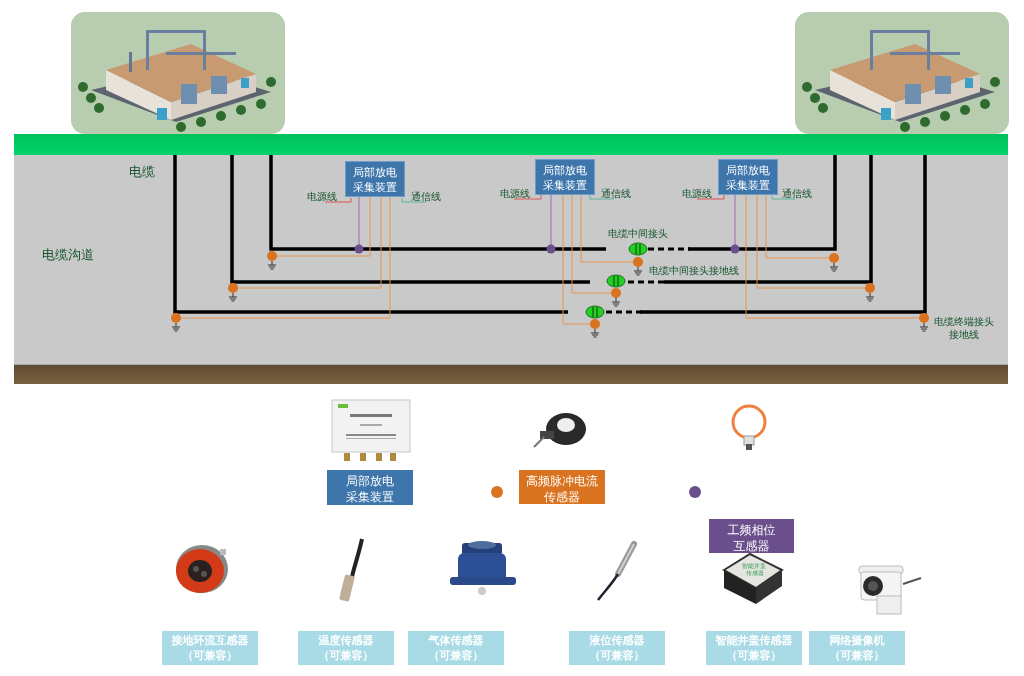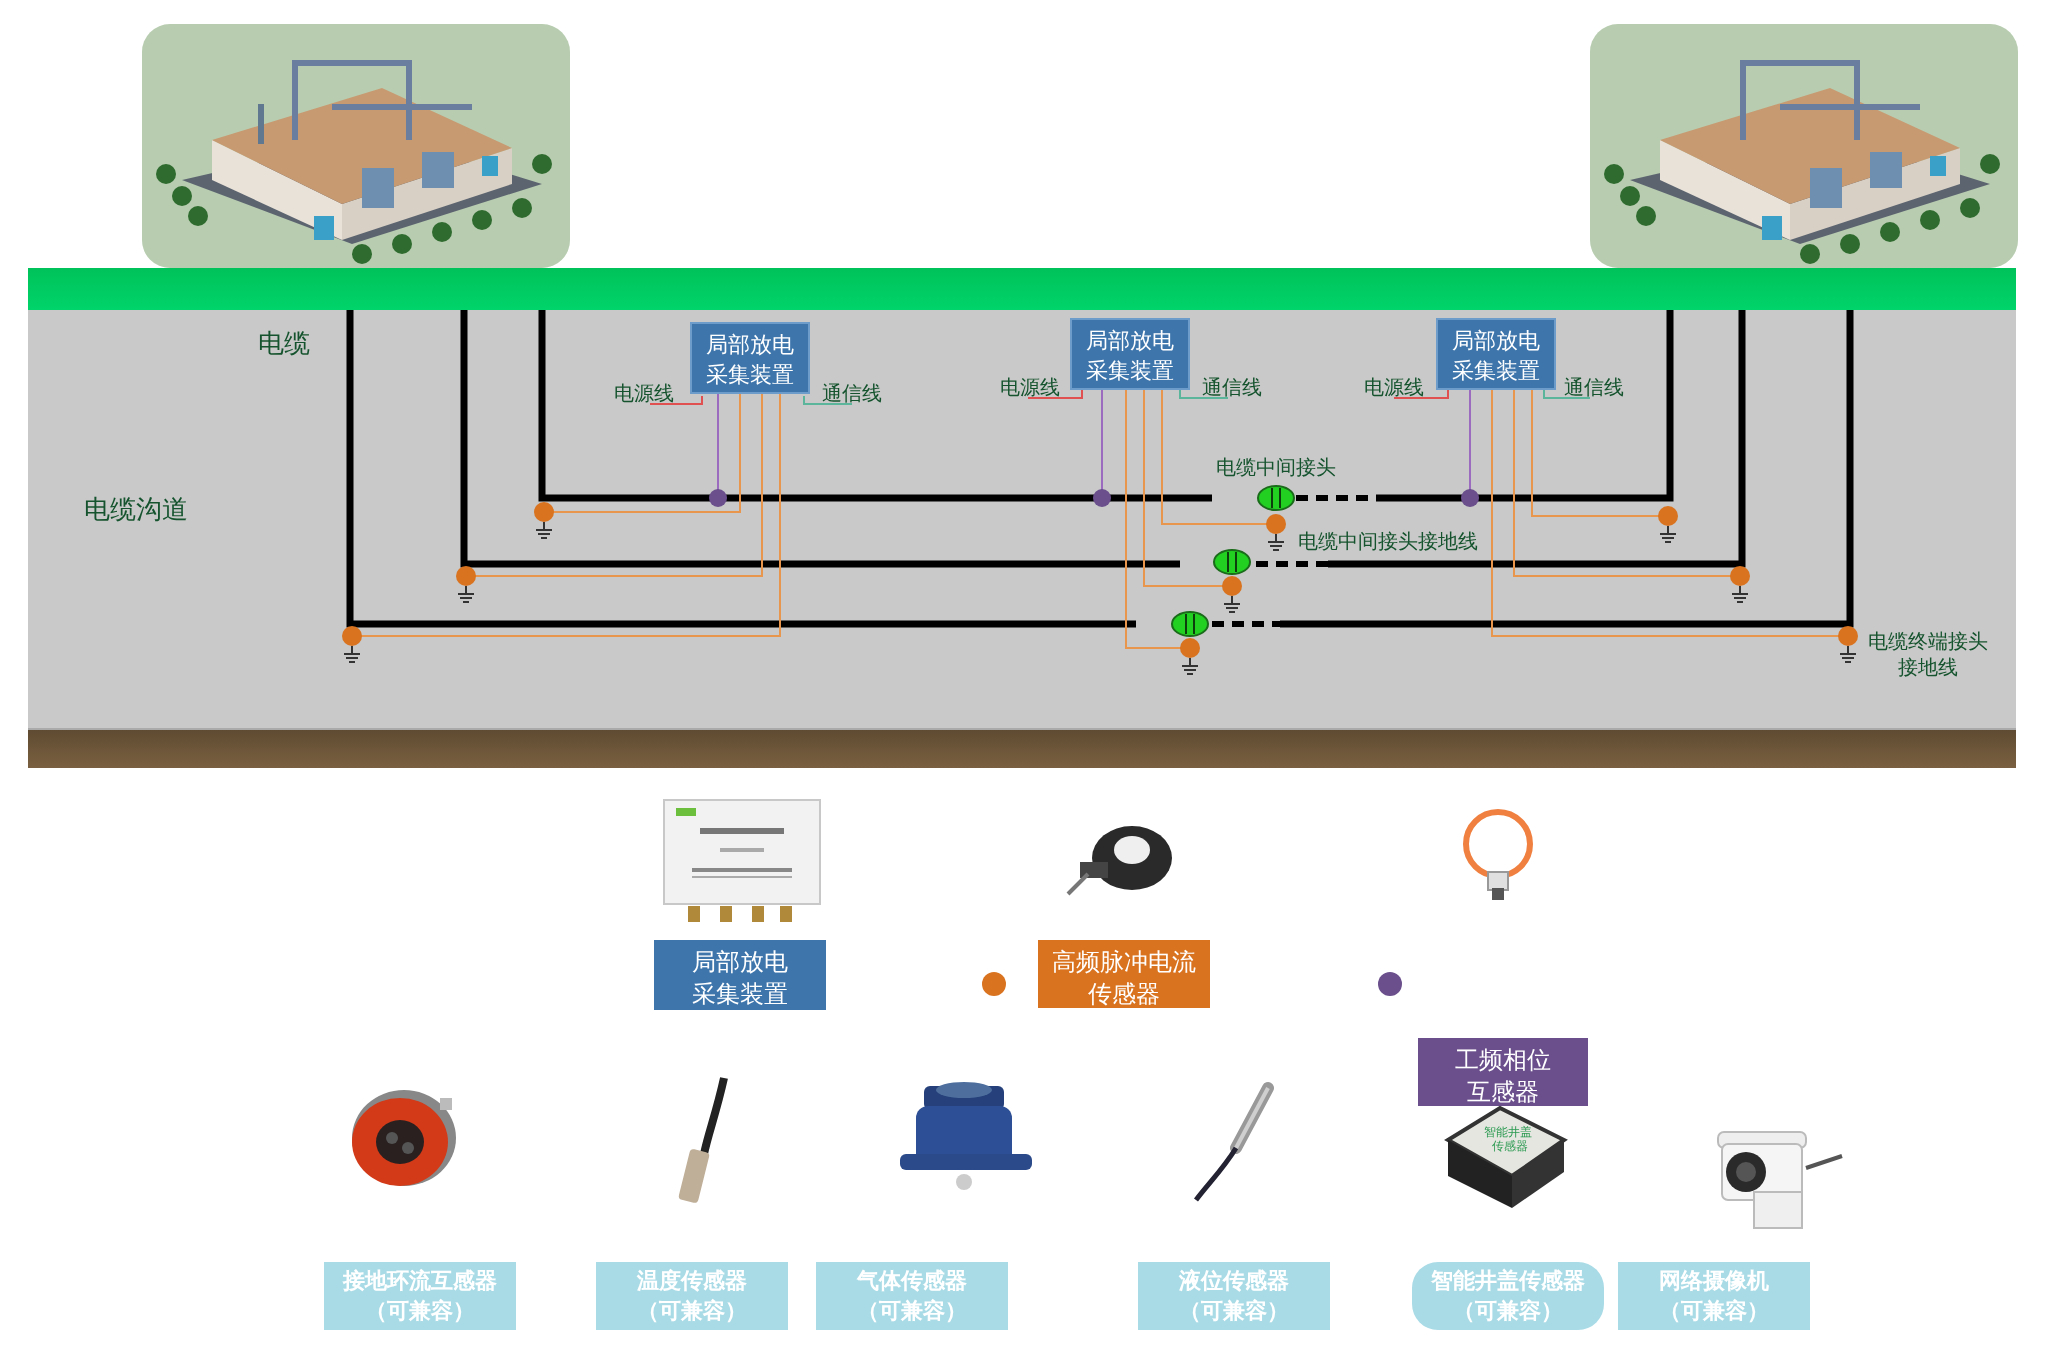--- a/index.html
+++ b/index.html
@@ -367,20 +367,20 @@
   <div>（可兼容）</div>
 </div>
 <div class="prod-label" style="left:408px;top:631px;">
   <div>气体传感器</div>
   <div>（可兼容）</div>
 </div>
 <div class="prod-label" style="left:569px;top:631px;">
   <div>液位传感器</div>
   <div>（可兼容）</div>
 </div>
-<div class="prod-label" style="left:706px;top:631px;border-radius:13px;">
+<div class="prod-label" style="left:706px;top:631px;">
   <div>智能井盖传感器</div>
   <div>（可兼容）</div>
 </div>
 <div class="prod-label" style="left:809px;top:631px;">
   <div>网络摄像机</div>
   <div>（可兼容）</div>
 </div>
 
 </body></html>

